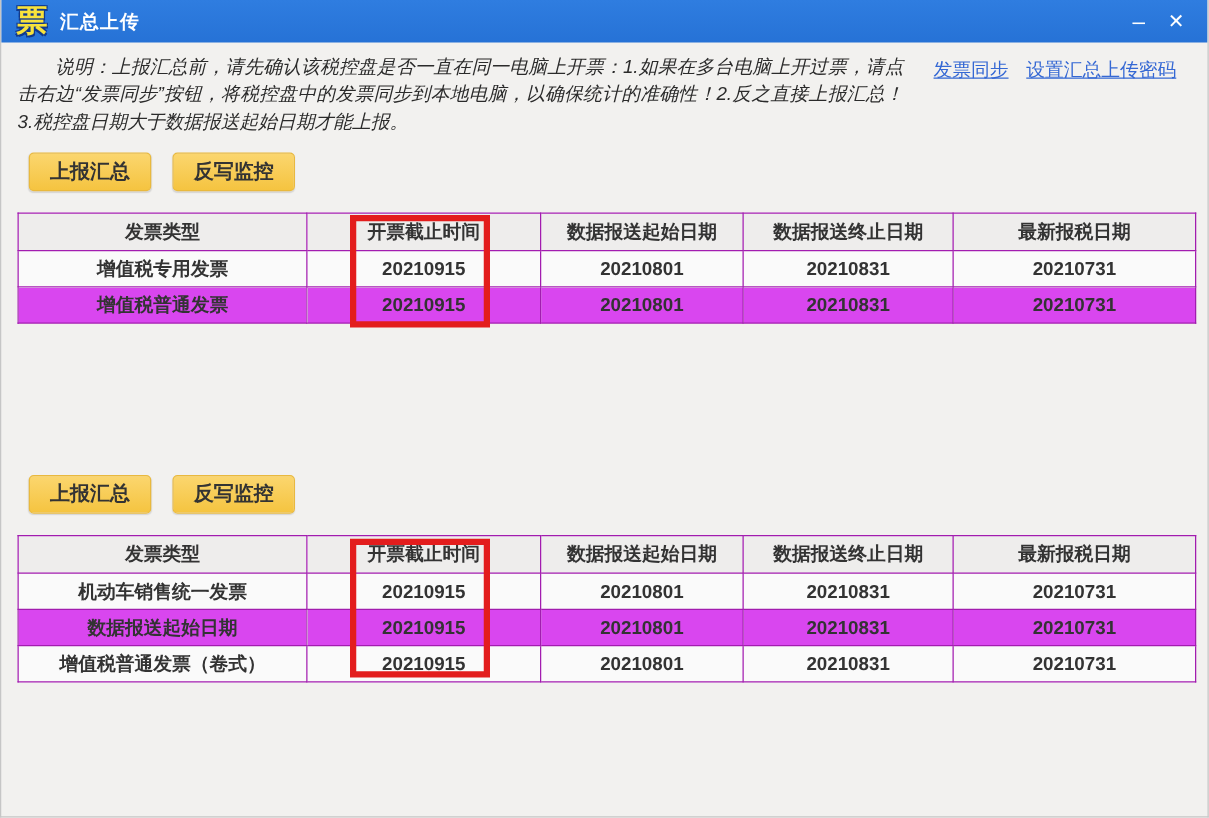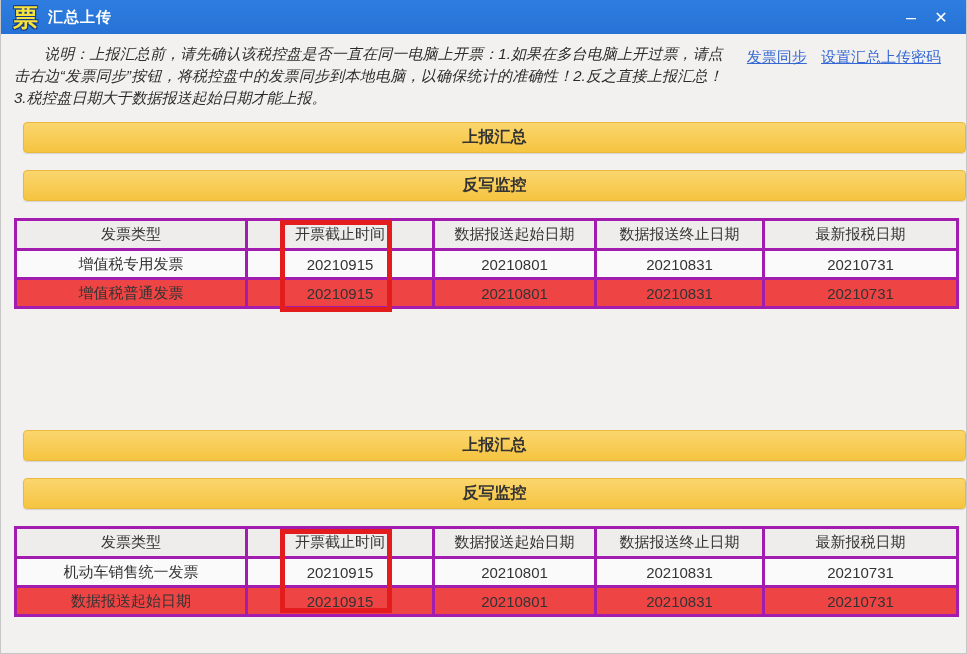--- a/index.html
+++ b/index.html
@@ -57,21 +57,21 @@
   .notice-links a {
     color: #3568d4;
     text-decoration: underline;
     font-size: 15px;
     margin-left: 10px;
     cursor: pointer;
   }
   .notice-text { text-indent: 2em; text-align: justify; font-style: italic; }
 
   
-  .btn-row { padding-left: 22px; display: flex; gap: 17px; flex-direction: column; }
+  .btn-row { padding-left: 22px; display: flex; gap: 17px; }
   .btn-row-1 { margin-top: 13px; }
   .btn-row-2 { margin-top: 121px; }
   .gold-btn {
     min-width: 92px;
     height: 31px;
     padding: 0 16px;
     background: linear-gradient(#fbd66e, #f5c440);
     border: 1px solid #e9b93e;
     border-radius: 4px;
     font-family: "Liberation Sans", "DejaVu Sans", sans-serif;
@@ -89,30 +89,30 @@
     margin: 17px 0 0 13px;
     background: #fff;
   }
   table {
     width: 942px;
     table-layout: fixed;
     border-collapse: collapse;
     font-size: 15px;
   }
   th, td {
-    border: 3px solid #a21caf;
+    border: 1px solid #a21caf;
     text-align: center;
     padding: 0 4px;
-    font-weight: normal;
+    font-weight: bold;
     color: #333;
     overflow: hidden;
     white-space: nowrap;
   }
   th { height: 30px; background: #eeedec; }
-  td { height: 29px; background: #ef4444; font-size: 15px; }
+  td { height: 29px; background: #d946ef; font-size: 15px; }
   tbody tr:nth-child(odd) td { background: #fafafa; }
   col.c1 { width: 231px; }
   col.c2 { width: 187px; }
   col.c3 { width: 162px; }
   col.c4 { width: 168px; }
   col.c5 { width: 194px; }
 
   .red-box {
     position: absolute;
     left: 266px;
@@ -217,16 +217,23 @@
           <td>20210831</td>
           <td>20210731</td>
         </tr>
         <tr>
           <td>数据报送起始日期</td>
           <td>20210915</td>
           <td>20210801</td>
           <td>20210831</td>
           <td>20210731</td>
         </tr>
+        <tr>
+          <td>增值税普通发票（卷式）</td>
+          <td>20210915</td>
+          <td>20210801</td>
+          <td>20210831</td>
+          <td>20210731</td>
+        </tr>
       </tbody>
     </table>
   <div class="red-box box2"></div>
 </div>
 
 </body></html>

